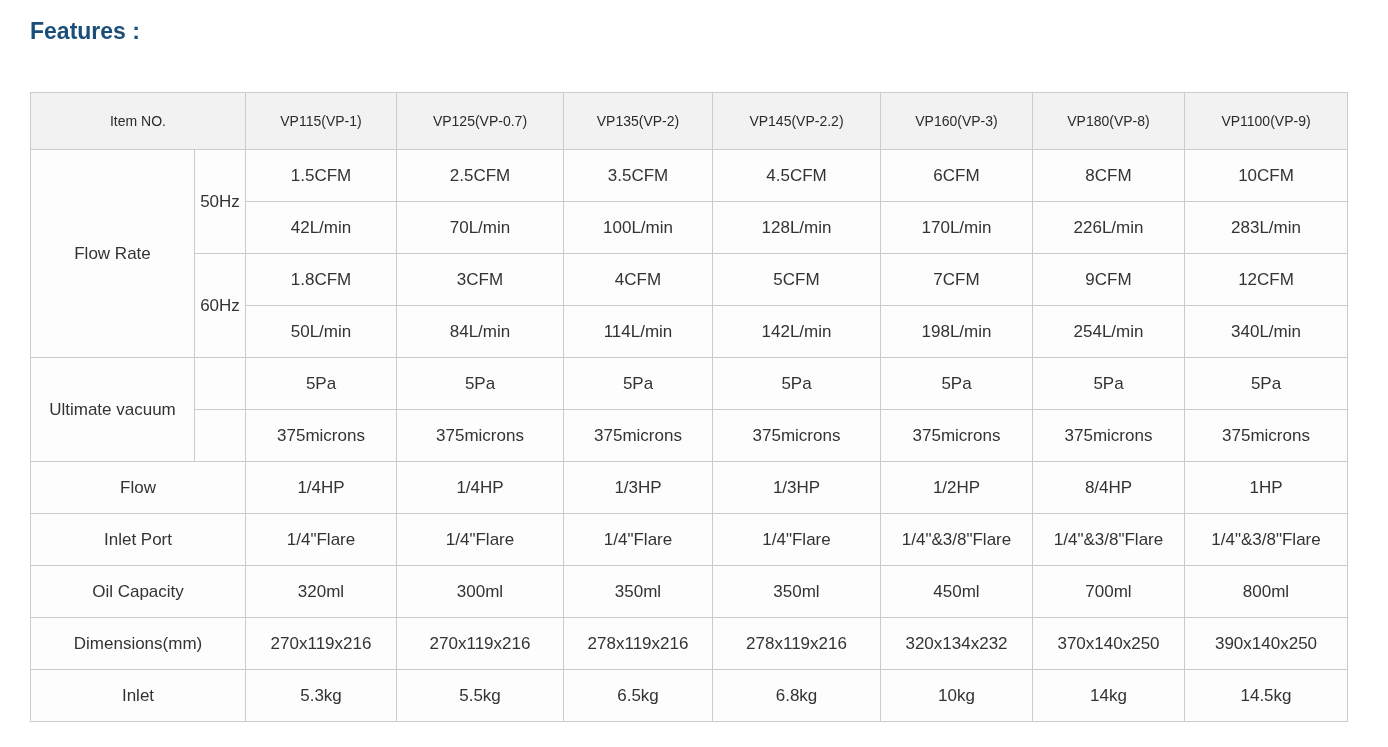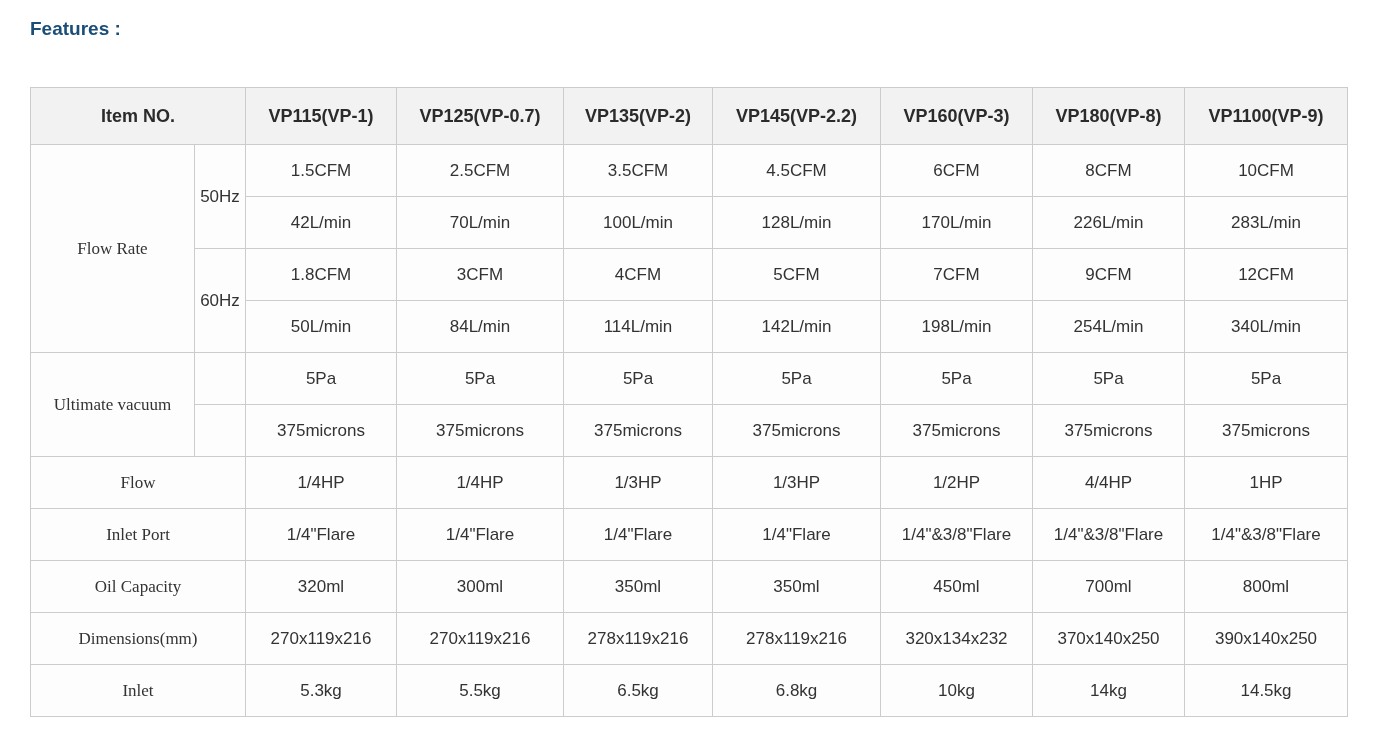--- a/index.html
+++ b/index.html
@@ -13,50 +13,50 @@
   html,body{margin:0;padding:0;}
   body{
     width:1388px;height:747px;
     background:#ffffff;
     font-family:"Liberation Sans","DejaVu Sans",sans-serif;
     color:var(--c-text);
     overflow:hidden;
   }
   .features-title{
     margin:18px 0 0 30px;
-    font-size:19px;
+    font-size:23px;
     font-weight:bold;
     color:var(--c-title);
   }
   table.spec-table{
     border-collapse:collapse;
     margin:47px 0 0 30px;
     table-layout:fixed;
   }
   .spec-table th,.spec-table td{
     border:1px solid var(--c-border);
     text-align:center;
     vertical-align:middle;
     overflow:hidden;
     white-space:nowrap;
     padding:0 2px;
   }
   .spec-table th{
     background:var(--c-header-bg);
     color:var(--c-header-text);
-    font-size:18px;
-    font-weight:bold;
+    font-size:14px;
+    font-weight:normal;
     height:56px;
   }
   .spec-table td{
     background:var(--c-cell-bg);
     font-size:17px;
     height:51px;
   }
-  .spec-table td.row-label{background:var(--c-cell-bg);font-family:Liberation Serif, serif;}
+  .spec-table td.row-label{background:var(--c-cell-bg);}
 </style>
 </head>
 <body>
 
 <div class="features-title">Features :</div>
 
 <table class="spec-table">
   <colgroup>
     <col style="width:164px">
       <col style="width:51px">
@@ -141,21 +141,21 @@
       <td>375microns</td>
       <td>375microns</td>
     </tr>
     <tr>
       <td colspan="2" class="row-label">Flow</td>
       <td>1/4HP</td>
       <td>1/4HP</td>
       <td>1/3HP</td>
       <td>1/3HP</td>
       <td>1/2HP</td>
-      <td>4/4HP</td>
+      <td>8/4HP</td>
       <td>1HP</td>
     </tr>
     <tr>
       <td colspan="2" class="row-label">Inlet Port</td>
       <td>1/4"Flare</td>
       <td>1/4"Flare</td>
       <td>1/4"Flare</td>
       <td>1/4"Flare</td>
       <td>1/4"&amp;3/8"Flare</td>
       <td>1/4"&amp;3/8"Flare</td>

